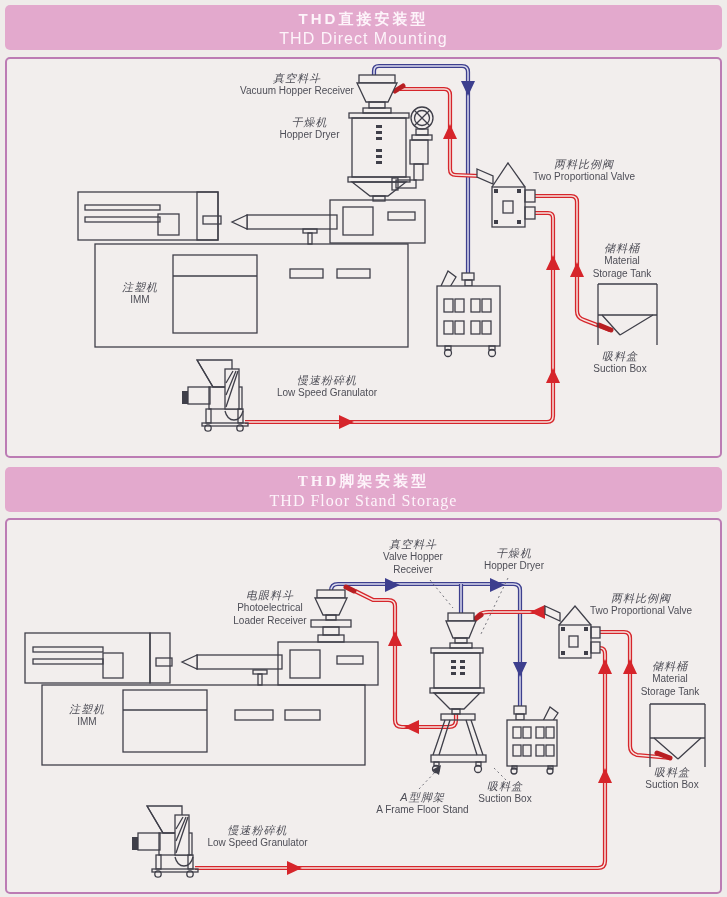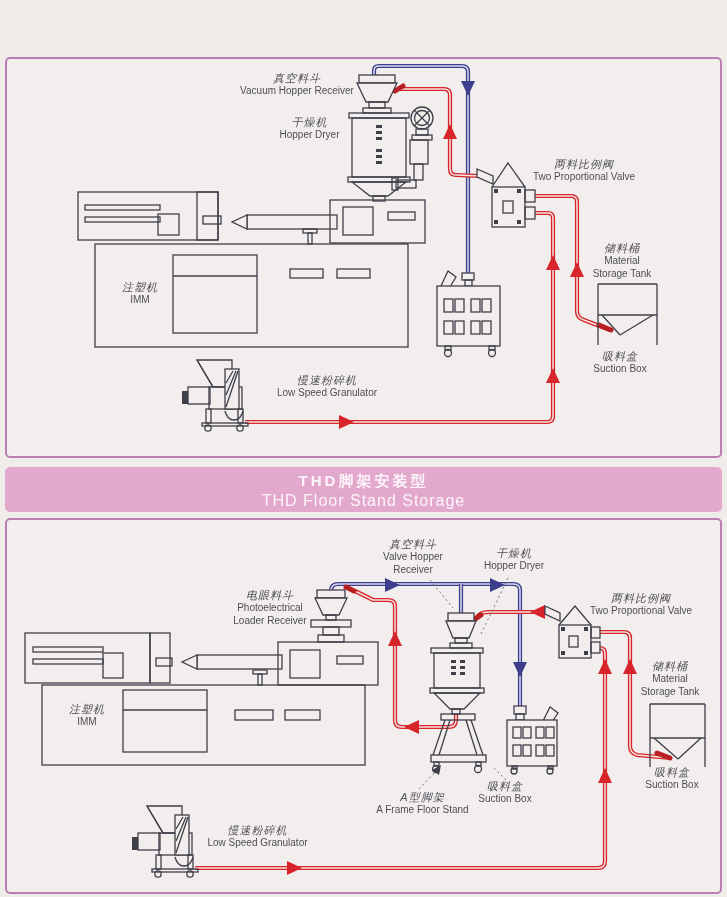--- a/index.html
+++ b/index.html
@@ -24,20 +24,24 @@
   .arr-r{fill:#d6252b;stroke:none;}
   .arr-b{fill:#3d3f8e;stroke:none;}
   .noz{stroke:#b81e22;stroke-width:5;stroke-linecap:round;fill:none;}
   .dash{stroke:#74747c;stroke-width:1;stroke-dasharray:2 3;fill:none;}
 </style>
 </head>
 <body>
 
 <div class="page">
 
+  <div class="band" style="top:5px;">
+    <div class="cnH">THD直接安装型</div>
+    <div class="enH">THD Direct Mounting</div>
+  </div>
 
   <div class="panel" style="top:57px;height:397px;">
     <svg width="713" height="397" viewBox="0 0 713 397">
 
       <g>
         <path class="pbo" d="M367,16 L367,12 Q367,7 372,7 L455,7 Q461,7 461,13 L461,214"></path>
         <path class="pbi" d="M367,16 L367,12 Q367,7 372,7 L455,7 Q461,7 461,13 L461,214"></path>
         <path class="arr-b" d="M454,22 L468,22 L461,37 Z"></path>
       </g>
 
@@ -197,21 +201,21 @@
     <div class="lbl" style="left:83px;top:222px;width:100px;">
       <div class="cn">注塑机</div>
       <div class="en">IMM</div>
     </div>
     <div class="lbl" style="left:235px;top:315px;width:170px;">
       <div class="cn">慢速粉碎机</div>
       <div class="en">Low Speed Granulator</div>
     </div>
   </div>
 
-  <div class="band" style="top:467px;">
+  <div class="band" style="top:467px;font-family:Liberation Serif, serif;">
     <div class="cnH">THD脚架安装型</div>
     <div class="enH">THD Floor Stand Storage</div>
   </div>
 
   <div class="panel" style="top:518px;height:372px;">
     <svg width="713" height="372" viewBox="0 0 713 372">
 
       <g>
         <path class="pbo" d="M324,71 Q324,64 331,64 L506,64 Q513,64 513,70 L513,186"></path>
         <path class="pbi" d="M324,71 Q324,64 331,64 L506,64 Q513,64 513,70 L513,186"></path>

